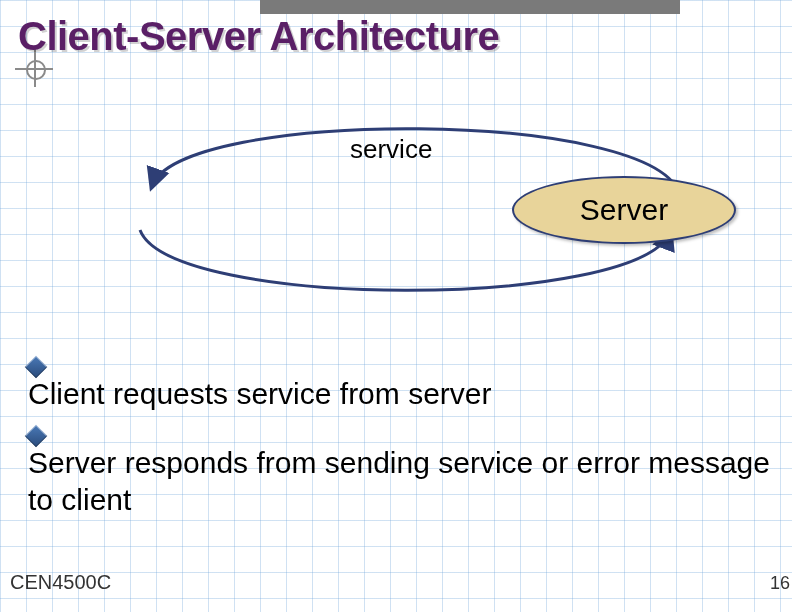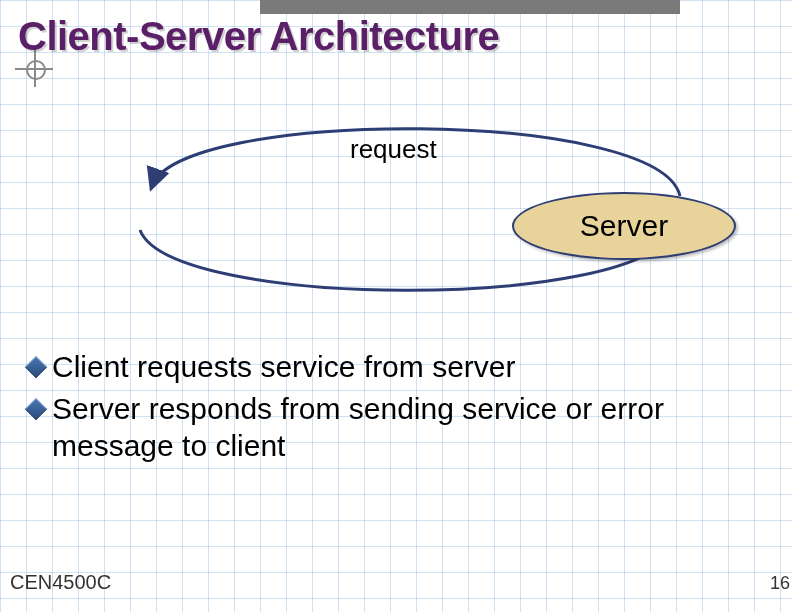--- a/index.html
+++ b/index.html
@@ -24,30 +24,30 @@
   .td-line2{position:absolute;left:19px;top:-9px;width:0;height:38px;border-left:2px solid #8a8a8a;}
   .td-c{position:absolute;left:11px;top:2px;width:16px;height:16px;border:2px solid #8a8a8a;border-radius:50%;background:transparent;}
   .diagram{position:absolute;left:40px;top:96px;width:700px;height:230px;}
   .ellipse{
     position:absolute;border:2px solid #2e3e75;background:#e8d49a;border-radius:50%;
     display:flex;align-items:center;justify-content:center;
     font-size:30px;color:#000;
     box-shadow:2px 2px 3px rgba(0,0,0,.25);
   }
   .client{left:24px;top:80px;width:220px;height:64px;}
-  .server{left:472px;top:96px;width:220px;height:64px;justify-content:center;}
+  .server{left:472px;top:80px;width:220px;height:64px;justify-content:center;}
   .lbl{position:absolute;font-size:26px;color:#000;}
   .lbl.resp{left:310px;top:38px;}
   .lbl.req{left:316px;top:160px;}
   .arrows{position:absolute;left:0;top:0;width:700px;height:230px;}
   .bullets{
     position:absolute;left:28px;top:348px;right:30px;
     font-size:30px;line-height:1.25;color:#000;
   }
-  .bullets .row{display:flex;align-items:flex-start;margin:0 0 4px 0;}
+  .bullets .row{display:flex;align-items:flex-start;margin:0 0 4px 0;flex-direction:column;}
   .bullets .bicon{flex:0 0 auto;width:16px;height:16px;margin:11px 8px 0 0;
     background:linear-gradient(135deg,#4a7ab8 0%,#2a4a7a 100%);
     transform:rotate(45deg);
     box-shadow:inset -1px -1px 0 rgba(0,0,0,.3), inset 1px 1px 0 rgba(255,255,255,.5);
   }
   .bullets .txt{flex:1 1 auto;}
   .footer-left{position:absolute;left:10px;bottom:18px;font-size:20px;color:#333;}
   .footer-right{position:absolute;right:28px;bottom:18px;font-size:18px;color:#333;}
 </style>
 </head>
@@ -67,21 +67,21 @@
     <svg class="arrows" viewBox="0 0 700 230">
       <defs>
         <marker id="ah" markerWidth="10" markerHeight="10" refX="6" refY="5" orient="auto">
           <path d="M0,1 L8,5 L0,9 Z" fill="#2e3e75"></path>
         </marker>
       </defs>
       <path d="M 640 100 C 620 12, 140 12, 112 90" fill="none" stroke="#2e3e75" stroke-width="3" marker-end="url(#ah)"></path>
       <path d="M 100 134 C 130 214, 600 214, 630 136" fill="none" stroke="#2e3e75" stroke-width="3" marker-end="url(#ah)"></path>
     </svg>
 
-    <div class="lbl resp">request</div>
+    <div class="lbl resp">service</div>
     <div class="ellipse server">
       <span>Server</span>
     </div>
   </div>
 
   <div class="bullets">
     <div class="row">
       <div class="bicon"></div>
       <div class="txt">Client requests service from server</div>
     </div>

